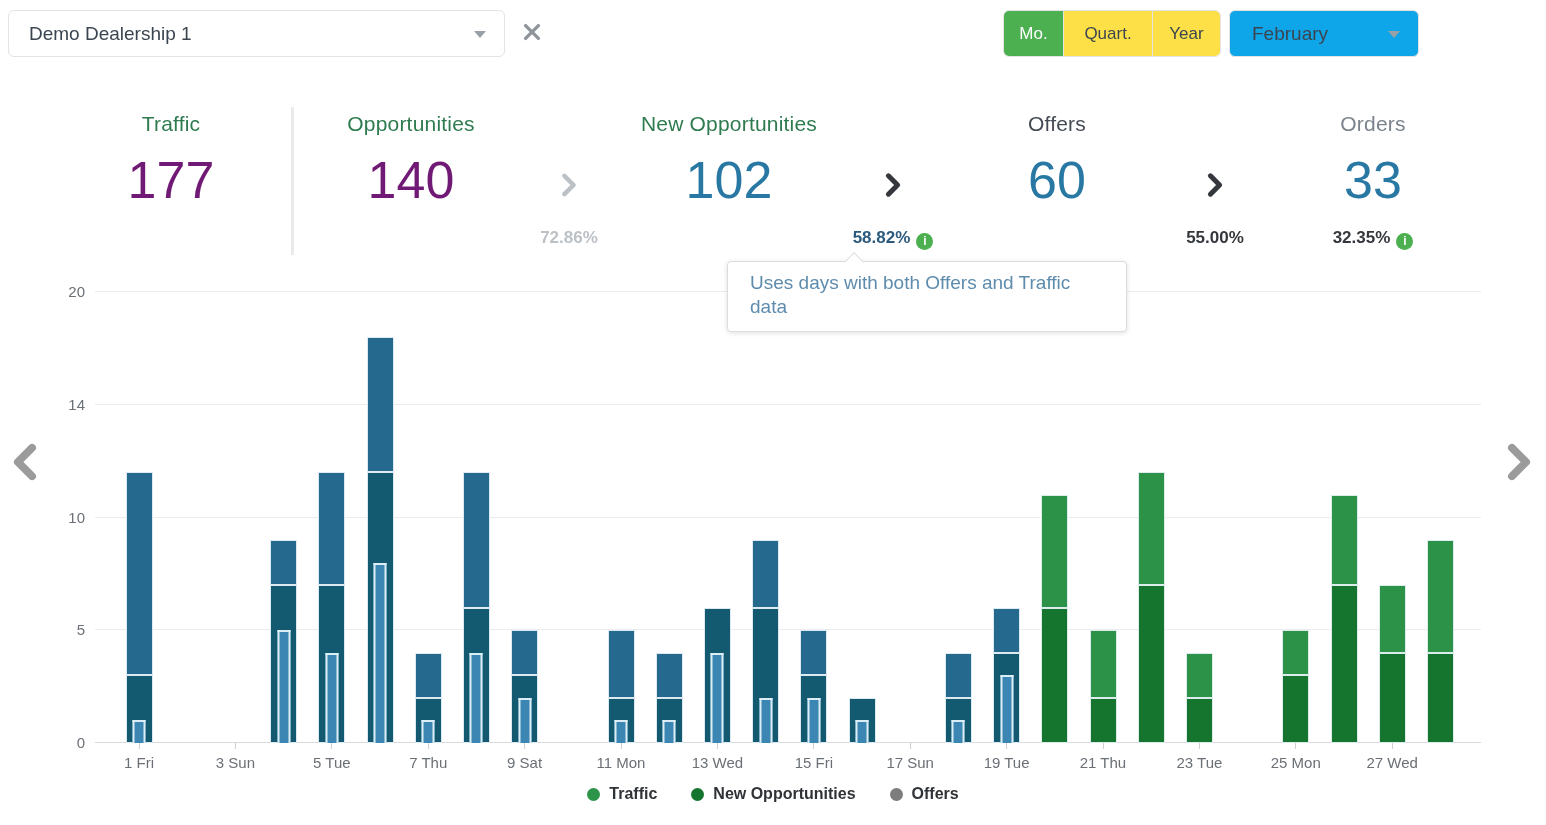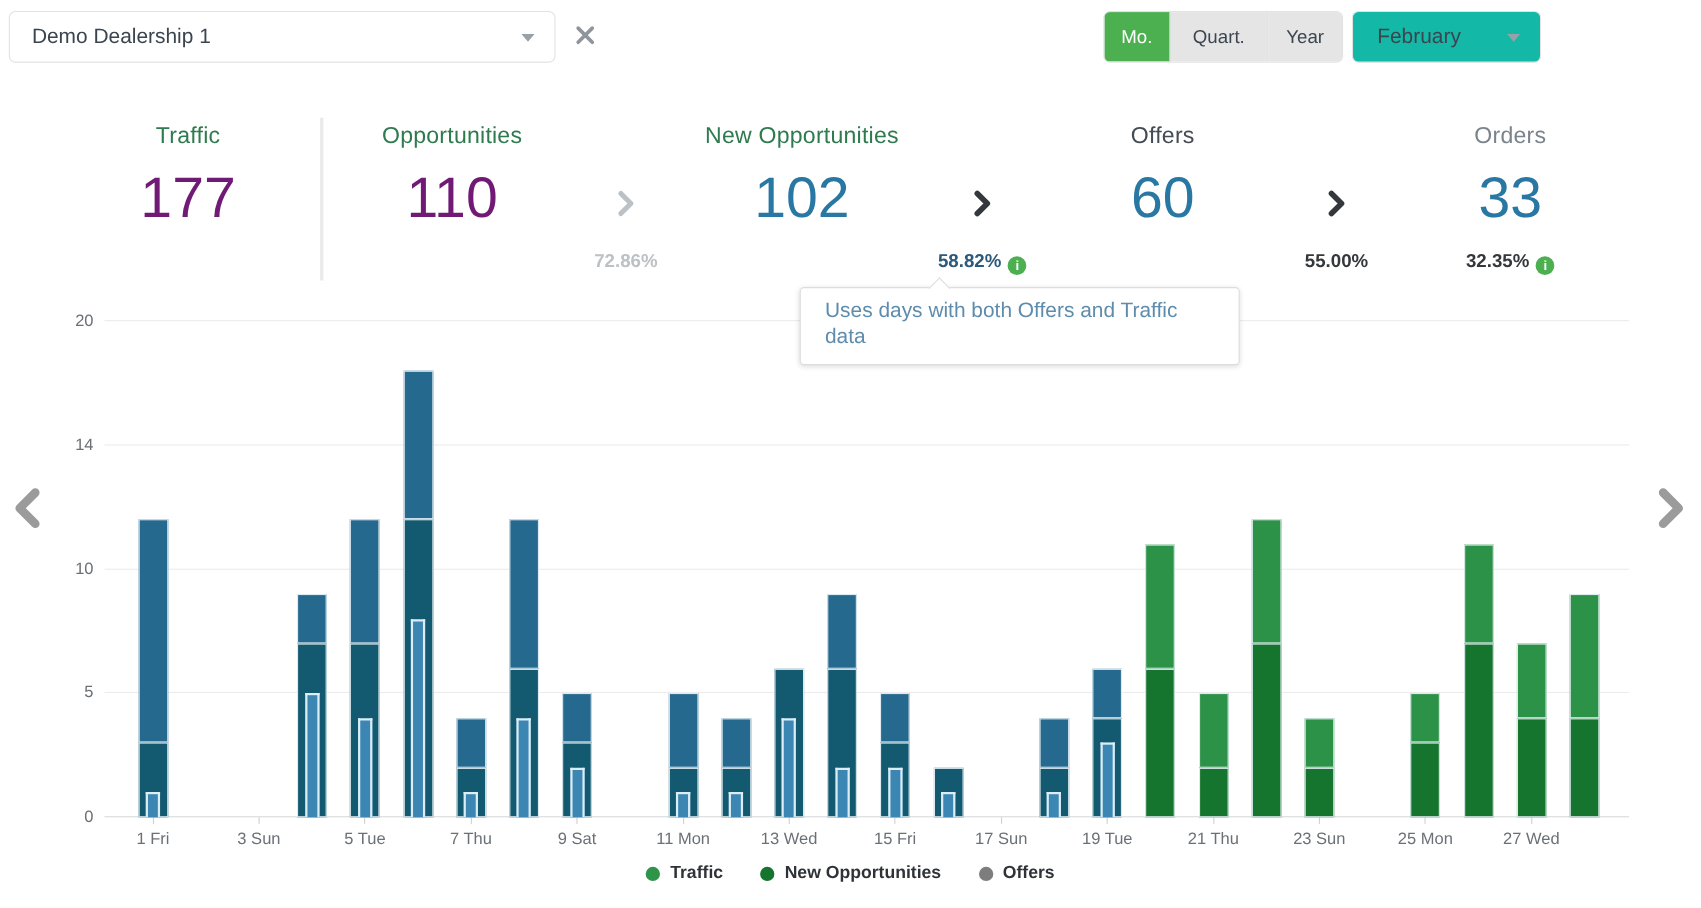--- a/index.html
+++ b/index.html
@@ -9,27 +9,27 @@
   
   .dealer-select{position:absolute;left:8px;top:10px;width:497px;height:47px;box-sizing:border-box;
     border:1px solid #e3e3e3;border-radius:6px;display:flex;align-items:center;padding-left:20px;
     font-size:19px;color:#3b4550;cursor:pointer;background:#fff;}
   .dd-caret{position:absolute;right:18px;top:50%;margin-top:-3px;width:0;height:0;
     border-left:6px solid transparent;border-right:6px solid transparent;border-top:7px solid #99a0a7;}
   .close-btn{position:absolute;left:521px;top:21px;width:22px;height:22px;color:#8f959b;cursor:pointer;}
   .segmented{position:absolute;left:1003px;top:10px;height:47px;display:flex;box-sizing:border-box;
     border:1px solid #e3e3e3;border-radius:6px;overflow:hidden;background:#fff;}
   .seg-btn{height:100%;display:flex;align-items:center;justify-content:center;font-size:17px;
-    color:#3b4550;background:#e5e5e5;border:none;border-right:1px solid #e3e3e3;cursor:pointer;
+    color:#3b4550;background:#fde047;border:none;border-right:1px solid #e3e3e3;cursor:pointer;
     font-family:"Liberation Sans",sans-serif;}
   .seg-btn:last-child{border-right:none;}
   .seg-btn.active{background:#4caf50;color:#fff;}
-  .month-select{position:absolute;left:1229px;top:10px;width:172px;height:47px;box-sizing:border-box;
+  .month-select{position:absolute;left:1229px;top:10px;width:190px;height:47px;box-sizing:border-box;
     border:1px solid #e3e3e3;border-radius:6px;display:flex;align-items:center;padding-left:22px;
-    font-size:19px;color:#3b4550;cursor:pointer;background:#14b8a6;}
+    font-size:19px;color:#3b4550;cursor:pointer;background:#0ea5e9;}
   .year-select{position:absolute;left:1427px;top:10px;width:111px;height:47px;box-sizing:border-box;
     border:1px solid #e3e3e3;border-radius:6px;display:flex;align-items:center;padding-left:20px;
     font-size:19px;color:#3b4550;cursor:pointer;background:#fff;}
 
   
   .stat{position:absolute;top:112px;width:280px;margin-left:-140px;text-align:center;}
   .stat .lab{font-size:21px;letter-spacing:.2px;}
   .stat .val{margin-top:18px;font-size:52px;line-height:1;font-weight:400;}
   .lab-green{color:#2e7b4f;} .lab-dark{color:#454b54;} .lab-gray{color:#7b838d;}
   .val-green{color:#701a75;} .val-blue{color:#2878a3;}
@@ -100,21 +100,21 @@
   </div>
 
   <div>
     <div class="stat" style="left:171px">
       <div class="lab lab-green">Traffic</div>
       <div class="val val-green">177</div>
     </div>
     <div class="funnel-divider"></div>
     <div class="stat" style="left:411px">
       <div class="lab lab-green">Opportunities</div>
-      <div class="val val-green">110</div>
+      <div class="val val-green">140</div>
     </div>
     <div class="stat" style="left:729px">
       <div class="lab lab-green">New Opportunities</div>
       <div class="val val-blue">102</div>
     </div>
     <div class="stat" style="left:1057px">
       <div class="lab lab-dark">Offers</div>
       <div class="val val-blue">60</div>
     </div>
     <div class="stat" style="left:1373px">
@@ -185,21 +185,21 @@
       <div class="x-label" style="left: 580.4px;">13 Wed</div>
       <div class="x-tick" style="left: 718.3px;"></div>
       <div class="x-label" style="left: 676.8px;">15 Fri</div>
       <div class="x-tick" style="left: 814.7px;"></div>
       <div class="x-label" style="left: 773.2px;">17 Sun</div>
       <div class="x-tick" style="left: 911.1px;"></div>
       <div class="x-label" style="left: 869.6px;">19 Tue</div>
       <div class="x-tick" style="left: 1007.5px;"></div>
       <div class="x-label" style="left: 966px;">21 Thu</div>
       <div class="x-tick" style="left: 1103.9px;"></div>
-      <div class="x-label" style="left: 1062.4px;">23 Sun</div>
+      <div class="x-label" style="left: 1062.4px;">23 Tue</div>
       <div class="x-tick" style="left: 1200.3px;"></div>
       <div class="x-label" style="left: 1158.8px;">25 Mon</div>
       <div class="x-tick" style="left: 1296.7px;"></div>
       <div class="x-label" style="left: 1255.2px;">27 Wed</div>
       <div class="bar" style="left: 30.5px; height: 270.6px;">
         <div class="bseg" style="height: 202.95px; background: rgb(38, 105, 142);"></div>
         <div class="bseg" style="height: 67.65px; background: rgb(19, 90, 113);"></div>
         <div class="offer-inner" style="height: 22.55px; background: rgb(60, 134, 179); border-color: rgb(220, 237, 246);"></div>
       </div>
       <div class="bar" style="left: 175.1px; height: 202.95px;">

